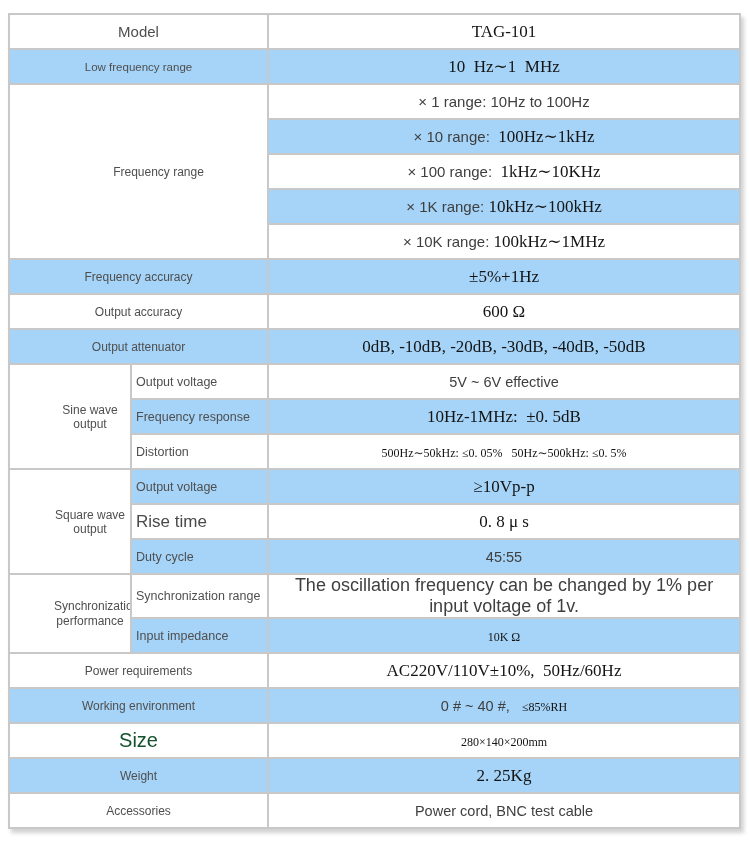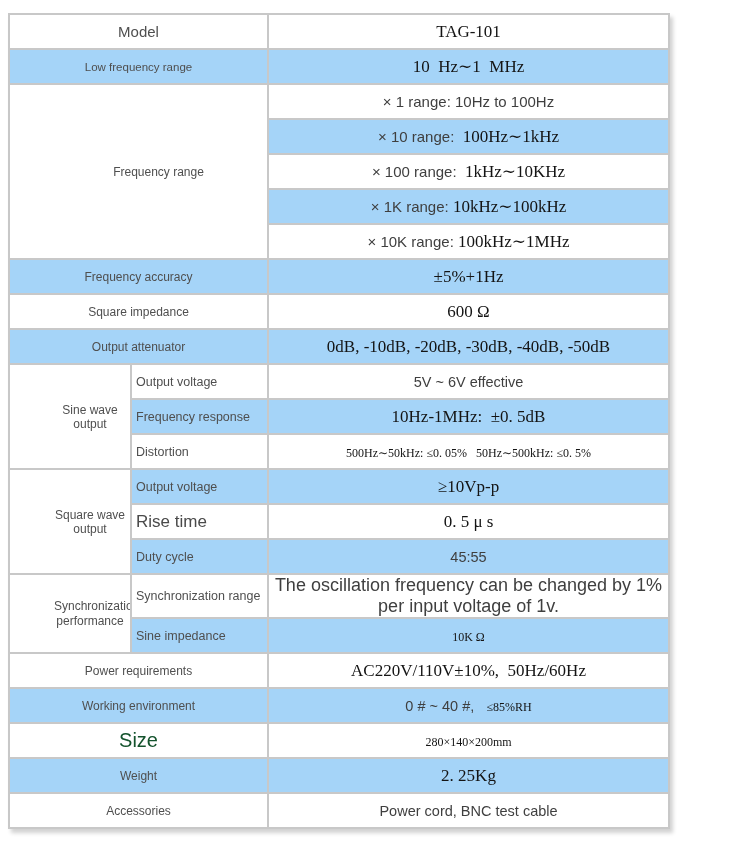--- a/index.html
+++ b/index.html
@@ -10,21 +10,21 @@
     --sans-value:#3f3f3f;
   }
   html,body{margin:0;padding:0;background:#ffffff;}
   body{
     width:749px;height:850px;overflow:hidden;
     font-family:"Liberation Sans","DejaVu Sans",sans-serif;
   }
   .wrap{padding:13px 8px 0 8px;}
   table.spec{
     border-collapse:collapse;
-    width:662px;
+    width:733px;
     table-layout:fixed;
     box-shadow:3px 4px 4px rgba(0,0,0,0.18);
     background:#fff;
   }
   td{
     border:2px solid var(--border);
     height:33px;
     text-align:center;
     vertical-align:middle;
     padding:0 4px;
@@ -87,21 +87,21 @@
     <tr class="white">
       <td><span class="range-prefix pre">× 10K range: </span><span class="serif pre">100kHz∼1MHz</span></td>
     </tr>
 
     <tr class="blue">
       <td colspan="2" class="lab"><span>Frequency accuracy</span></td>
       <td><span class="serif">±5%+1Hz</span></td>
     </tr>
 
     <tr class="white">
-      <td colspan="2" class="lab"><span>Square impedance</span></td>
+      <td colspan="2" class="lab"><span>Output accuracy</span></td>
       <td><span class="serif pre">600 Ω</span></td>
     </tr>
 
     <tr class="blue">
       <td colspan="2" class="lab"><span>Output attenuator</span></td>
       <td><span class="serif pre">0dB, -10dB, -20dB, -30dB, -40dB, -50dB</span></td>
     </tr>
 
     <tr class="white">
       <td rowspan="3" class="lab group"><span>Sine wave output</span></td>
@@ -117,34 +117,34 @@
       <td><span class="serif serif-sm pre">500Hz∼50kHz: ≤0. 05%   50Hz∼500kHz: ≤0. 5%</span></td>
     </tr>
 
     <tr class="blue">
       <td rowspan="3" class="lab group"><span>Square wave output</span></td>
       <td class="sublab"><span>Output voltage</span></td>
       <td><span class="serif">≥10Vp-p</span></td>
     </tr>
     <tr class="white">
       <td class="sublab sublab-lg"><span>Rise time</span></td>
-      <td><span class="serif pre">0. 5 μ s</span></td>
+      <td><span class="serif pre">0. 8 μ s</span></td>
     </tr>
     <tr class="blue">
       <td class="sublab"><span>Duty cycle</span></td>
       <td><span class="sans-val">45:55</span></td>
     </tr>
 
     <tr class="white">
       <td rowspan="2" class="lab group group-left"><span>Synchronization performance</span></td>
       <td class="sublab"><span>Synchronization range</span></td>
       <td><span class="sans-val sans-val-sm">The oscillation frequency can be changed by 1% per input voltage of 1v.</span></td>
     </tr>
     <tr class="blue">
-      <td class="sublab"><span>Sine impedance</span></td>
+      <td class="sublab"><span>Input impedance</span></td>
       <td><span class="serif serif-sm pre">10K Ω</span></td>
     </tr>
 
     <tr class="white">
       <td colspan="2" class="lab"><span>Power requirements</span></td>
       <td><span class="serif pre">AC220V/110V±10%,  50Hz/60Hz</span></td>
     </tr>
 
     <tr class="blue">
       <td colspan="2" class="lab"><span>Working environment</span></td>

